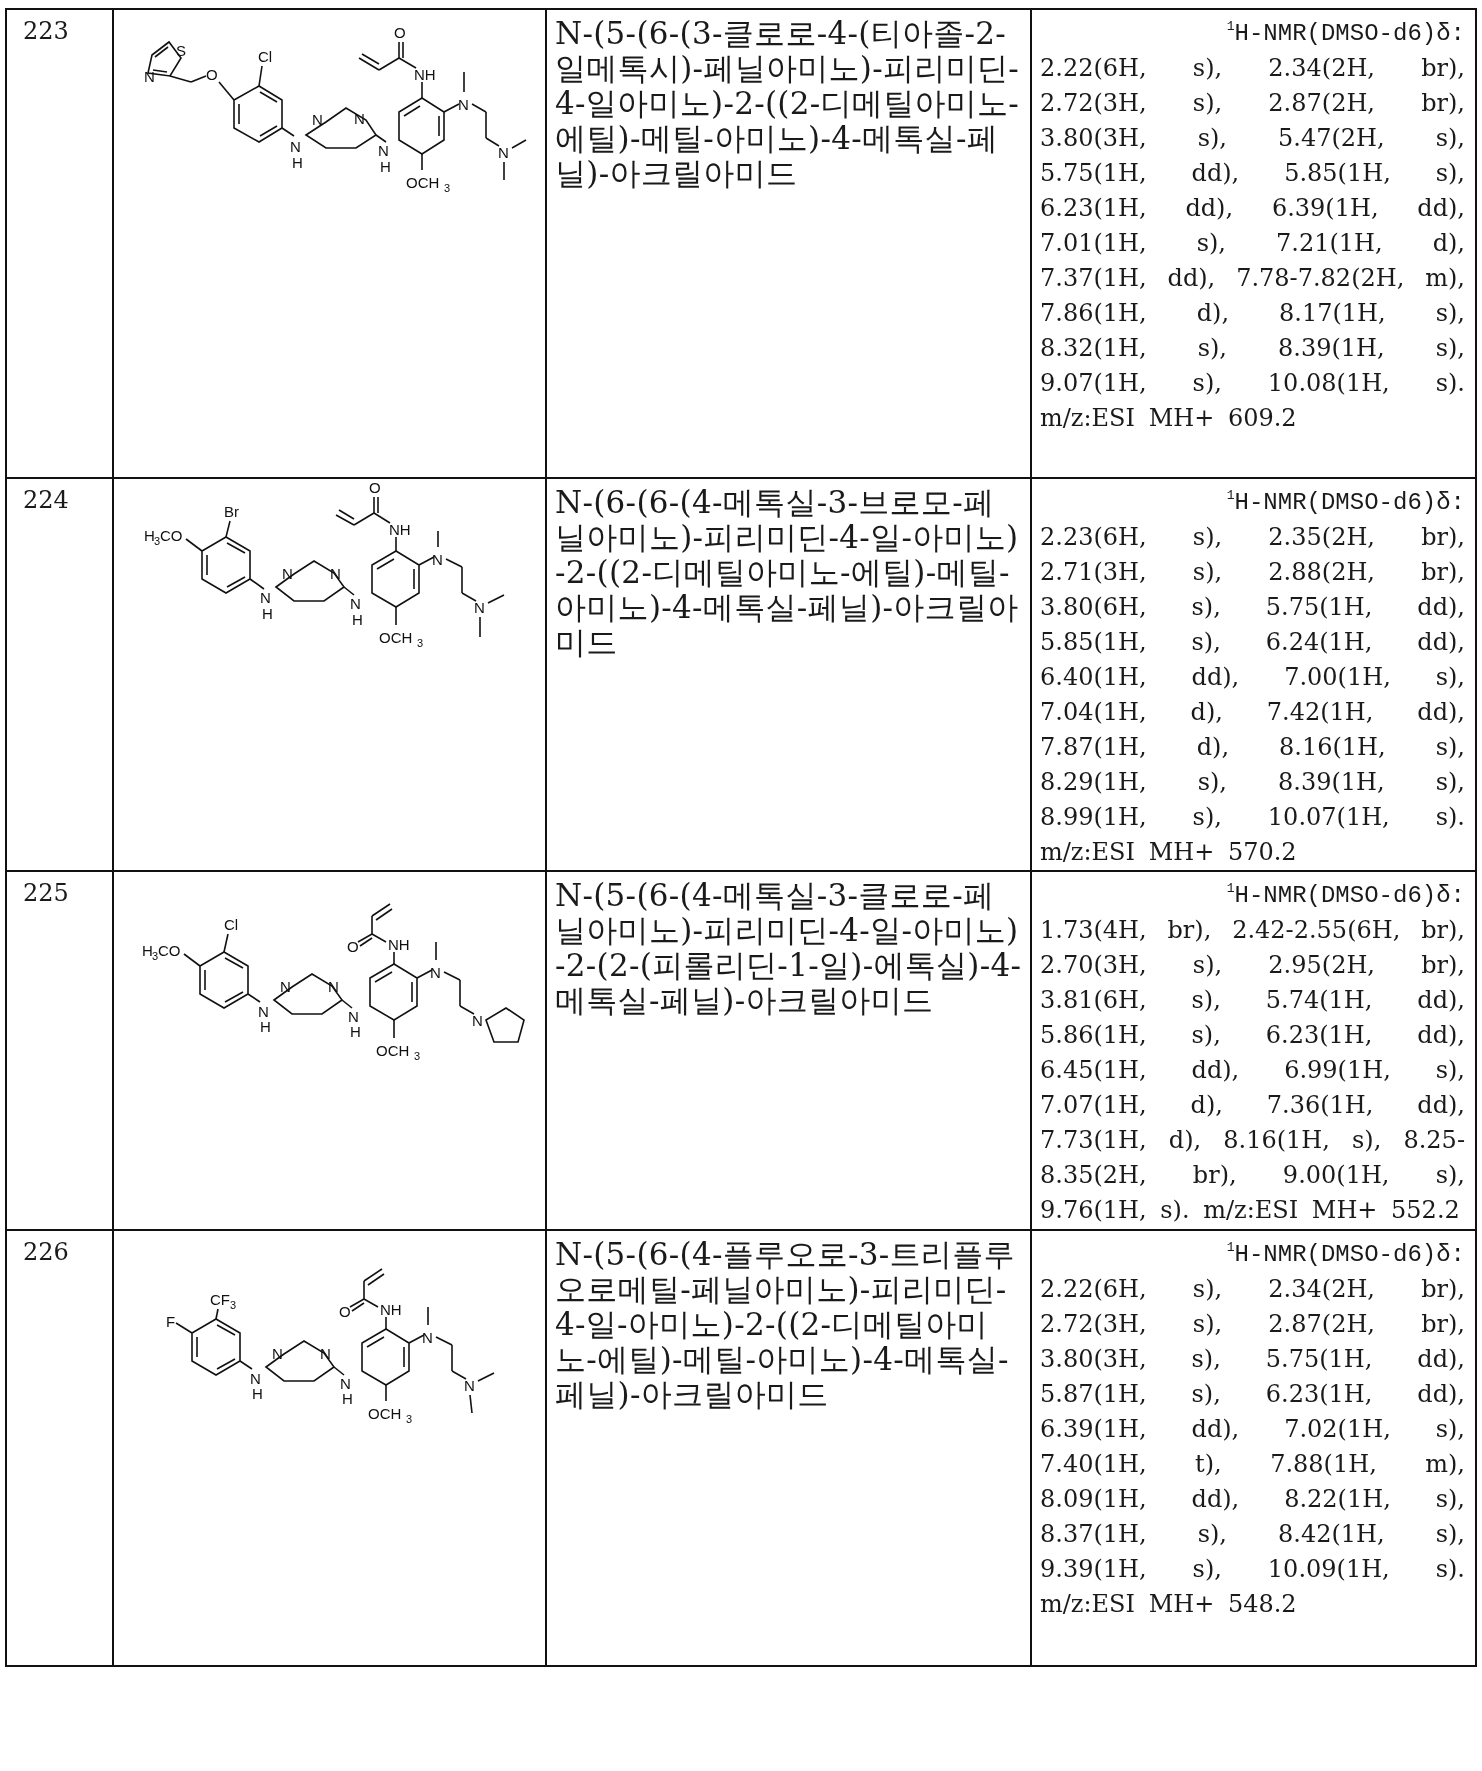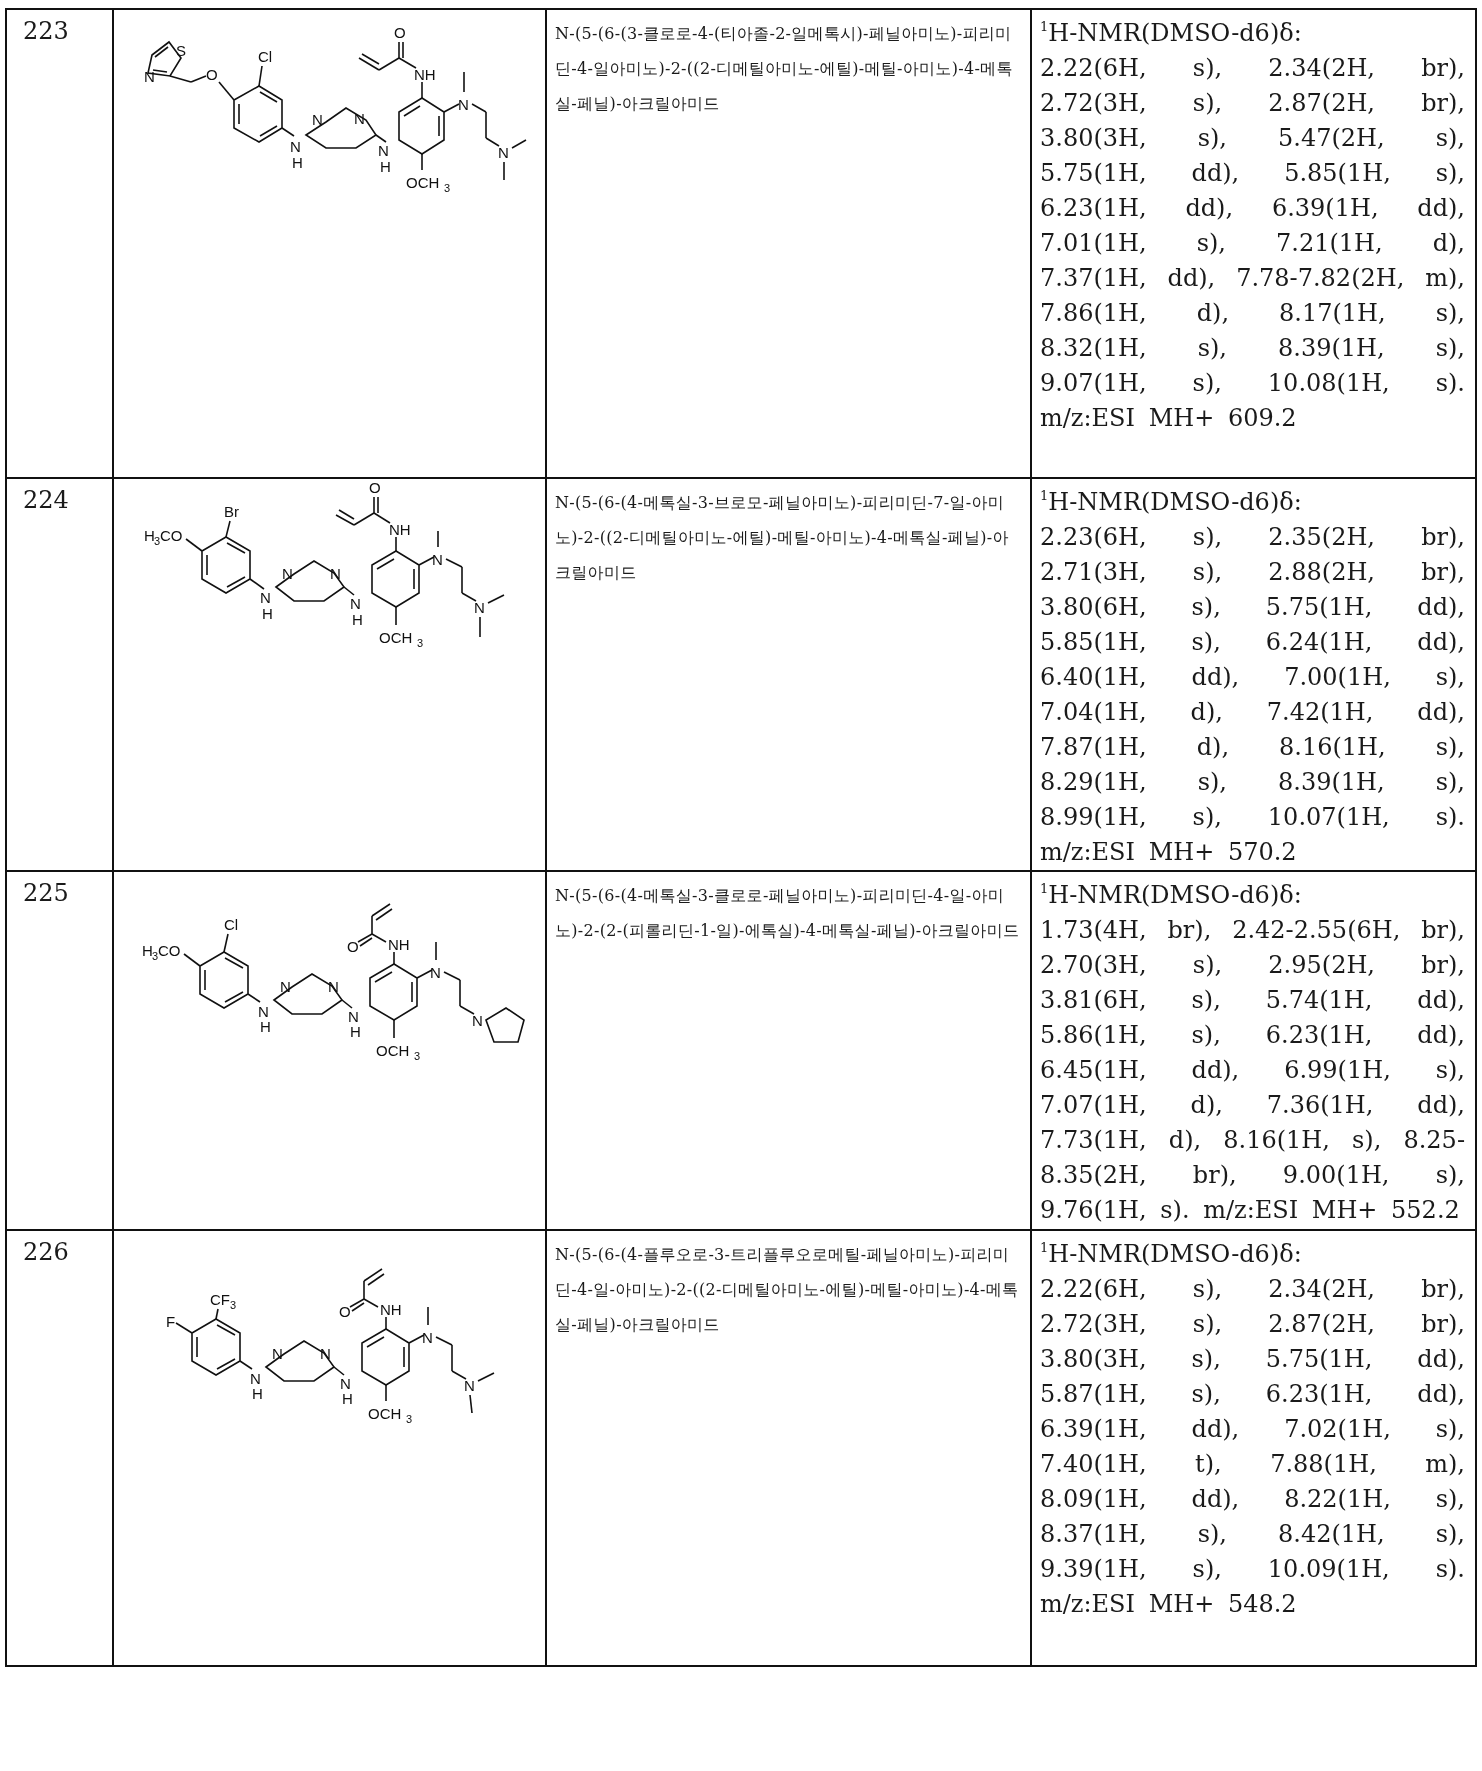--- a/index.html
+++ b/index.html
@@ -6,25 +6,25 @@
   body { width: 1482px; height: 1771px; position: relative; overflow: hidden;
          font-family: "DejaVu Serif", "Liberation Serif", serif; color: #1a1a1a; }
   table.cmp { position: absolute; left: 5px; top: 8px; border-collapse: collapse;
               table-layout: fixed; width: 1470px; }
   table.cmp td { border: 2px solid #111; vertical-align: top; padding: 0; }
   col.c-no { width: 107px; } col.c-struct { width: 433px; }
   col.c-name { width: 485px; } col.c-nmr { width: 445px; }
   tr.row-223 { height: 469px; } tr.row-224 { height: 376px; }
   tr.row-225 { height: 359px; padding-left: 9px; } tr.row-226 { height: 436px; }
   .cno { font-size: 24px; padding: 6px 0 0 16px !important; line-height: 30px; margin-left: 48px; }
-  .cname { font-size: 16px; line-height: 35px; padding: 6px 8px 0 8px !important;
+  .cname { font-size: 31px; line-height: 35px; padding: 6px 8px 0 8px !important;
            letter-spacing: 0.3px; word-break: break-all; }
   .cnmr { font-size: 24px; line-height: 35px; padding: 6px 10px 0 8px !important;
           text-align: justify; text-align-last: left; word-spacing: 6px; }
-  .nmr-head { display: flex; justify-content: flex-start; }
+  .nmr-head { display: flex; justify-content: flex-end; font-family: Liberation Mono, monospace; }
   sup { font-size: 13px; vertical-align: 10px; line-height: 0; }
   .struct-wrap { position: relative; width: 100%; height: 200px; }
   svg.mol { position: absolute; left: 0; top: 0; }
   svg.mol text { font-family: "Liberation Sans", "DejaVu Sans", sans-serif; fill: #111; }
   svg.mol line, svg.mol path, svg.mol polyline, svg.mol polygon { stroke: #111; stroke-width: 1.6; fill: none; }
 </style>
 </head>
 <body>
 
 <table class="cmp">
@@ -152,21 +152,21 @@
           <line x1="324" y1="68" x2="324" y2="52"></line>
           <line x1="332" y1="80" x2="348" y2="88"></line>
           <line x1="348" y1="88" x2="348" y2="114"></line>
           <line x1="348" y1="114" x2="362" y2="122"></line>
           <text x="360" y="134" font-size="15">N</text>
           <line x1="374" y1="124" x2="390" y2="116"></line>
           <line x1="366" y1="138" x2="366" y2="158"></line>
         </svg>
       </div>
     </td>
-    <td class="cname">N-(5-(6-(4-메톡실-3-브로모-페닐아미노)-피리미딘-7-일-아미노)-2-((2-디메틸아미노-에틸)-메틸-아미노)-4-메톡실-페닐)-아크릴아미드</td>
+    <td class="cname">N-(6-(6-(4-메톡실-3-브로모-페닐아미노)-피리미딘-4-일-아미노)-2-((2-디메틸아미노-에틸)-메틸-아미노)-4-메톡실-페닐)-아크릴아미드</td>
     <td class="cnmr">
       <div class="nmr-head">
         <span><sup>1</sup><span>H-NMR(DMSO-d6)</span></span>
         <span>δ:</span>
       </div>
       <div>2.23(6H, s), 2.35(2H, br), 2.71(3H, s), 2.88(2H, br), 3.80(6H, s), 5.75(1H, dd), 5.85(1H, s), 6.24(1H, dd), 6.40(1H, dd), 7.00(1H, s), 7.04(1H, d), 7.42(1H, dd), 7.87(1H, d), 8.16(1H, s), 8.29(1H, s), 8.39(1H, s), 8.99(1H, s), 10.07(1H, s). m/z:ESI MH+ 570.2</div>
     </td>
   </tr>
 
   <tr class="row-225">

